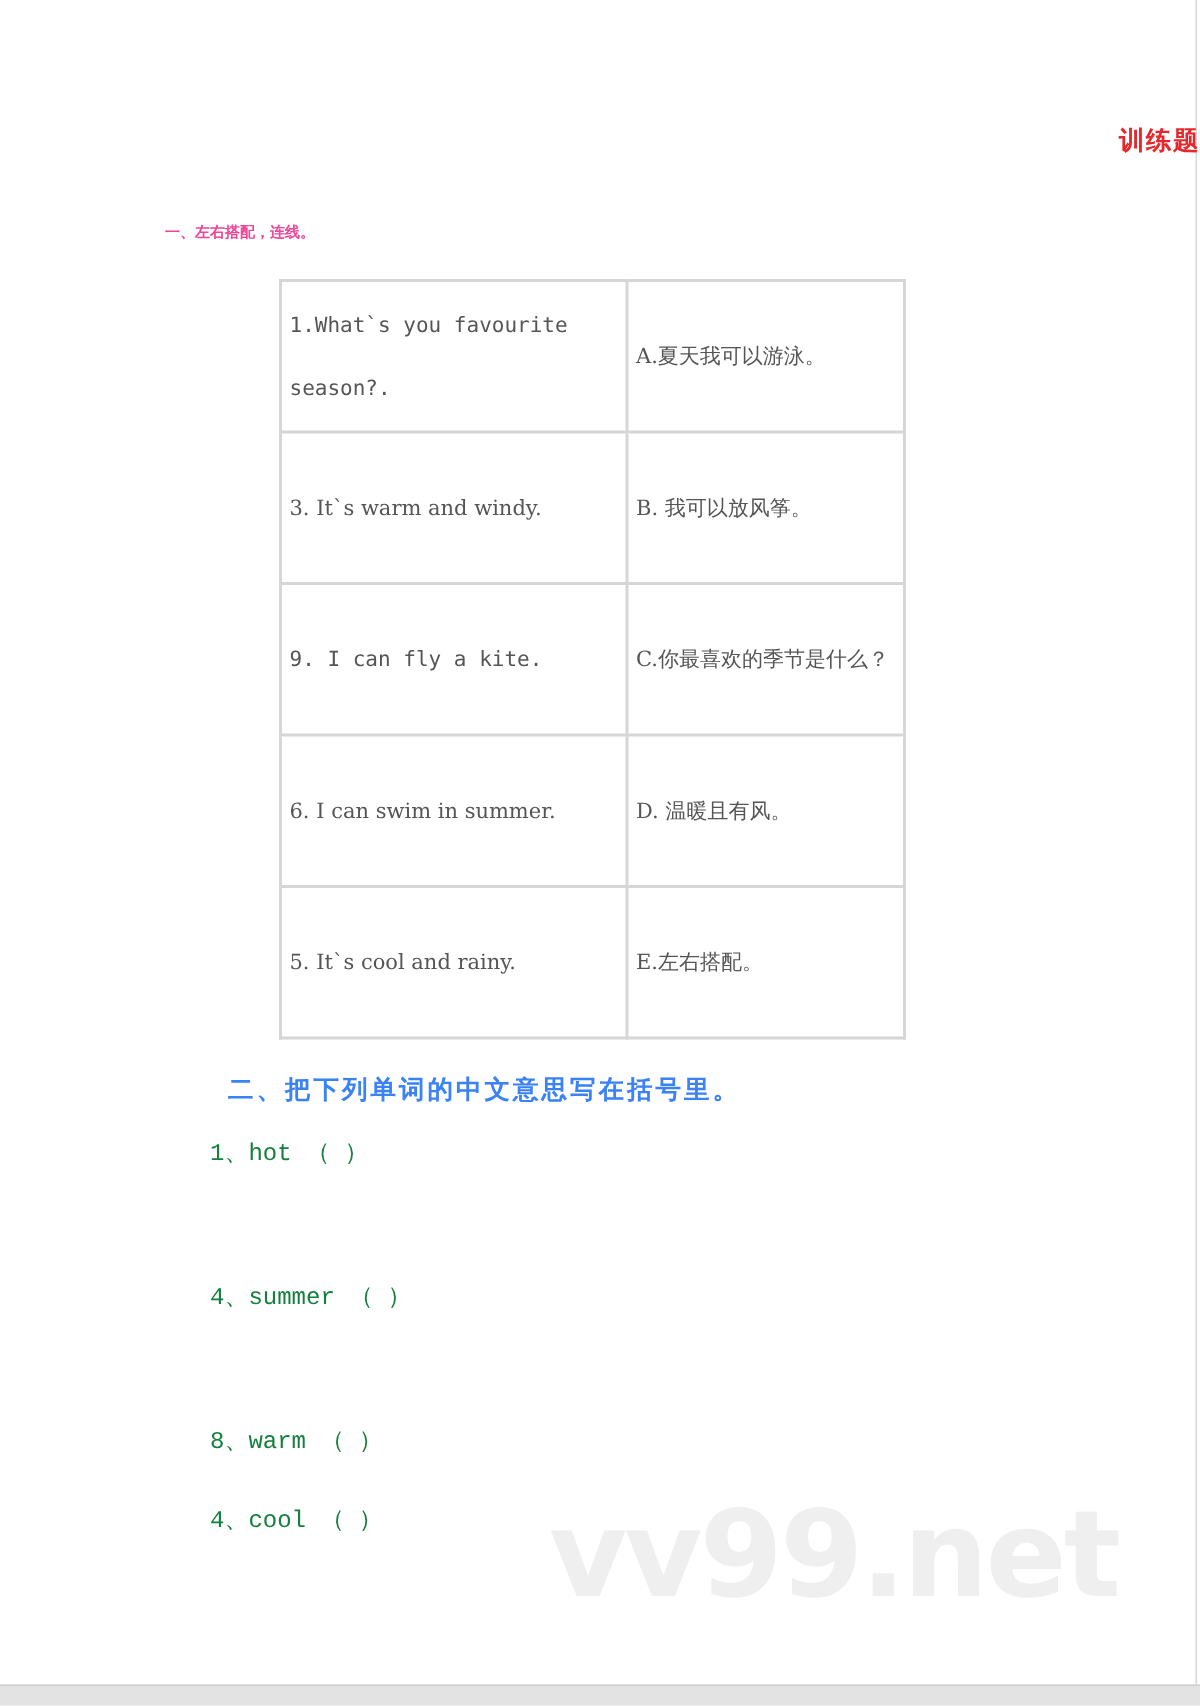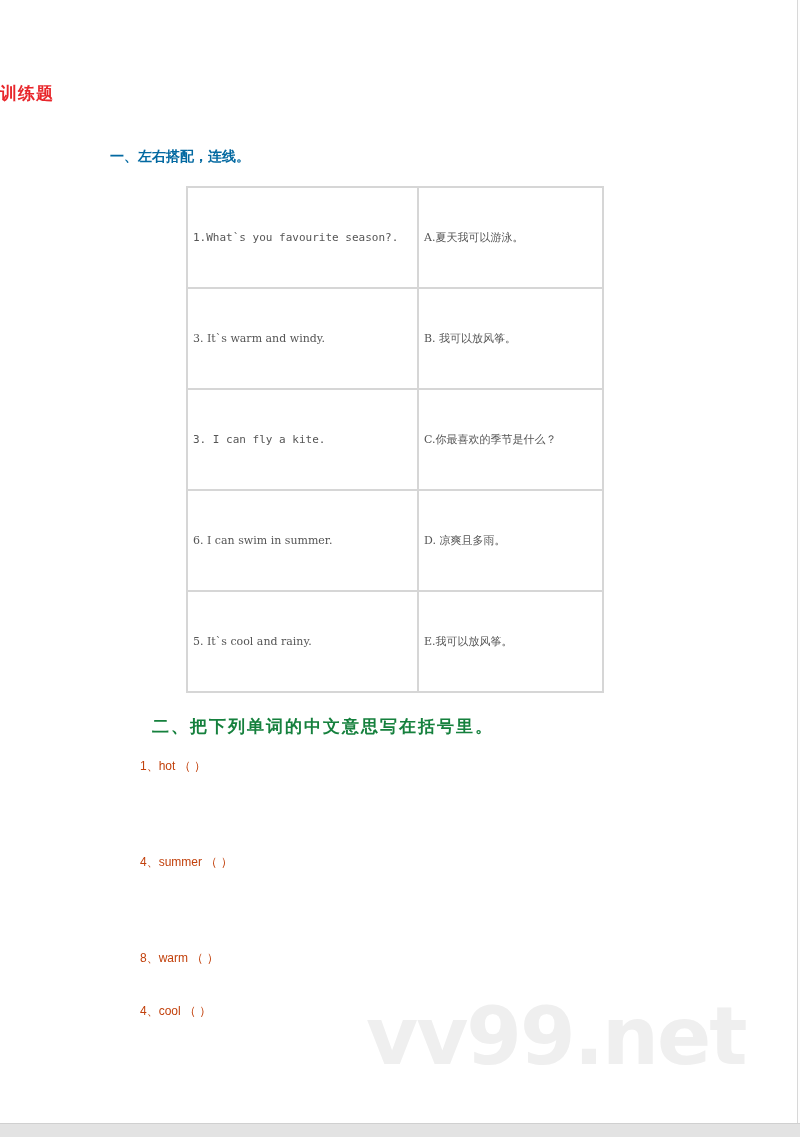--- a/index.html
+++ b/index.html
@@ -2,59 +2,59 @@
 <html><head>
 <meta charset="utf-8">
 <style>
   html, body { margin: 0; padding: 0; }
   body {
     width: 800px; height: 1137px; background: #fdfdfd; position: relative; overflow: hidden;
     font-family: "DejaVu Serif", "Liberation Serif", serif; color: #444;
   }
   .page { position: absolute; left: 0; top: 0; width: 797px; height: 1123px; background: #ffffff; border-right: 1px solid #d8d8d8; }
   .bottom-band { position: absolute; left: 0; top: 1123px; width: 800px; height: 14px; background: #e3e3e3; border-top: 1px solid #d0d0d0; }
-  .title { position: absolute; top: 82px; left: 0; width: 800px; text-align: left; color: #e8262b; font-size: 17px; font-weight: bold; letter-spacing: 1px; }
-  .sec1 { position: absolute; top: 148px; left: 110px; color: #0369a1; font-size: 14px; font-weight: bold; font-family: "DejaVu Sans", sans-serif; }
+  .title { position: absolute; top: 82px; left: 0; width: 800px; text-align: right; color: #e8262b; font-size: 17px; font-weight: bold; letter-spacing: 1px; }
+  .sec1 { position: absolute; top: 148px; left: 110px; color: #ec4899; font-size: 10px; font-weight: bold; font-family: "DejaVu Sans", sans-serif; }
   table.match { position: absolute; left: 186px; top: 186px; border-collapse: collapse; }
-  table.match td { border: 2px solid #d6d6d6; height: 99px; vertical-align: middle; padding: 0 0 0 5px; font-size: 11px; color: #555; line-height: 42px; }
+  table.match td { border: 2px solid #d6d6d6; height: 99px; vertical-align: middle; padding: 0 0 0 5px; font-size: 14px; color: #555; line-height: 42px; }
   table.match td.left { width: 224px; }
   table.match td.right { width: 178px; }
   .mono { font-family: "DejaVu Sans Mono", "Liberation Mono", monospace; font-size: 15px; }
-  .sec2 { position: absolute; top: 715px; left: 152px; color: #15803d; font-size: 17px; font-weight: bold; letter-spacing: 2px; font-family: Liberation Mono, monospace; }
-  .q { position: absolute; left: 140px; font-size: 12px; color: #c2410c; font-family: Liberation Sans, sans-serif; }
+  .sec2 { position: absolute; top: 715px; left: 152px; color: #3b82f6; font-size: 17px; font-weight: bold; letter-spacing: 2px; font-family: Liberation Mono, monospace; }
+  .q { position: absolute; left: 140px; font-size: 16px; color: #15803d; font-family: Liberation Mono, monospace; }
   .watermark { position: absolute; left: 366px; top: 990px; font-family: "DejaVu Sans", sans-serif; font-weight: bold; font-size: 80px; color: #efefef; letter-spacing: -2px; }
 </style>
 </head>
 <body>
 
 <div class="page">
   <div class="title">训练题</div>
   <div class="sec1">一、左右搭配，连线。</div>
 
   <table class="match">
     <tbody>
         <tr>
       <td class="left mono">1.What`s you favourite season?.</td>
       <td class="right">A.夏天我可以游泳。</td>
     </tr>
     <tr>
       <td class="left">3. It`s warm and windy.</td>
       <td class="right">B.  我可以放风筝。</td>
     </tr>
     <tr>
-      <td class="left mono">3.  I can fly a kite.</td>
+      <td class="left mono">9.  I can fly a kite.</td>
       <td class="right">C.你最喜欢的季节是什么？</td>
     </tr>
     <tr>
       <td class="left">6. I can swim in summer.</td>
-      <td class="right">D.  凉爽且多雨。</td>
+      <td class="right">D.  温暖且有风。</td>
     </tr>
     <tr>
       <td class="left">5. It`s cool and rainy.</td>
-      <td class="right">E.我可以放风筝。</td>
+      <td class="right">E.左右搭配。</td>
     </tr>
   </tbody>
     </table>
 
   <div class="sec2">二、把下列单词的中文意思写在括号里。</div>
   <div class="q" style="top:758px">1、hot  （ ）</div>
   <div class="q" style="top:854px">4、summer  （ ）</div>
   <div class="q" style="top:950px">8、warm  （ ）</div>
   <div class="q" style="top:1003px">4、cool  （ ）</div>
 

